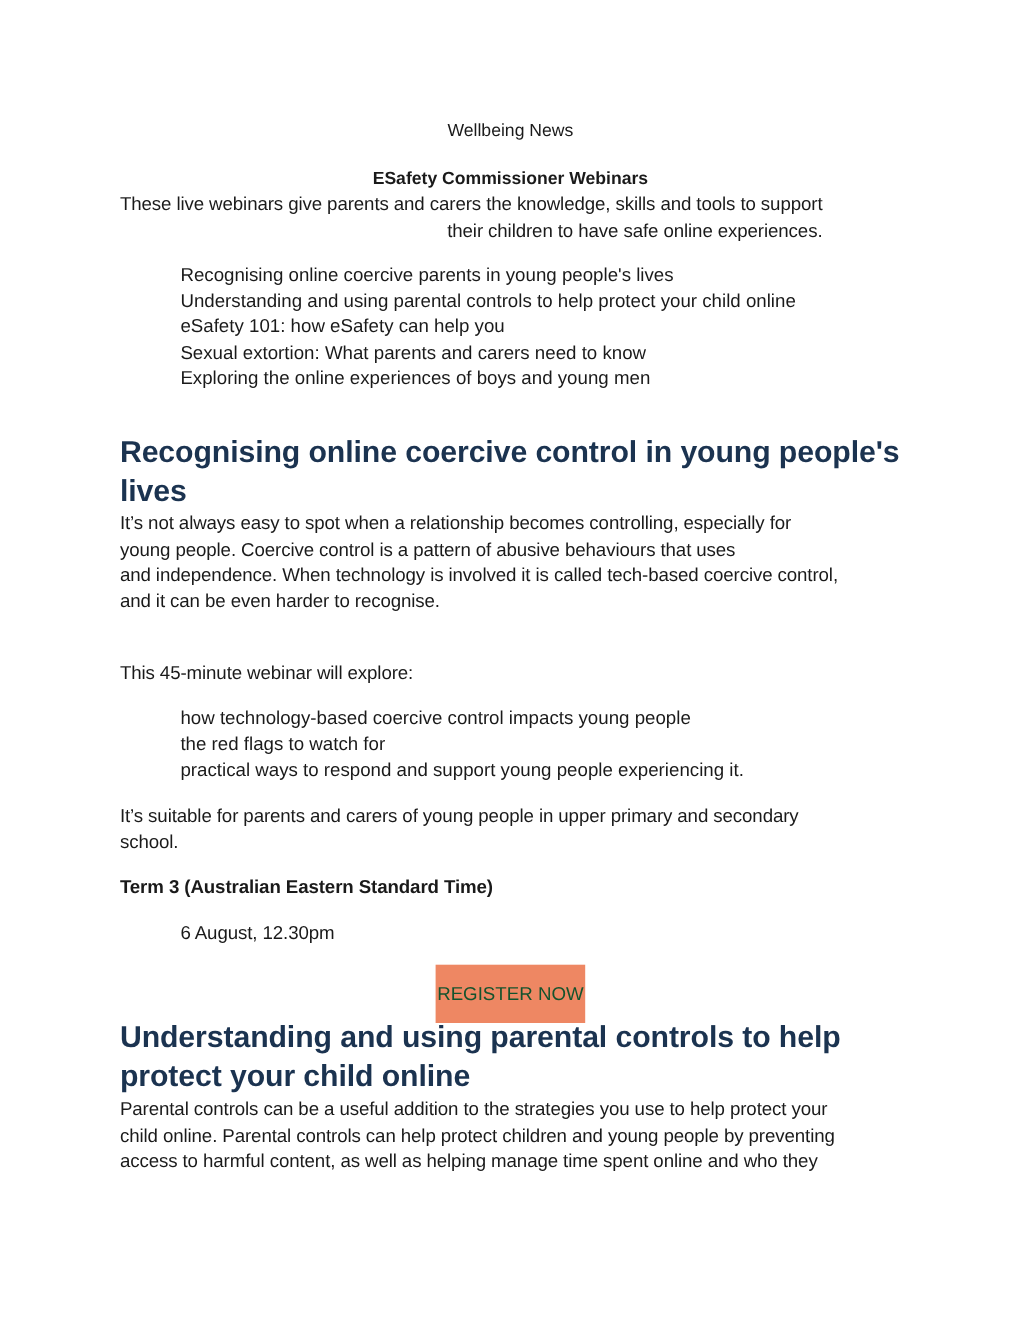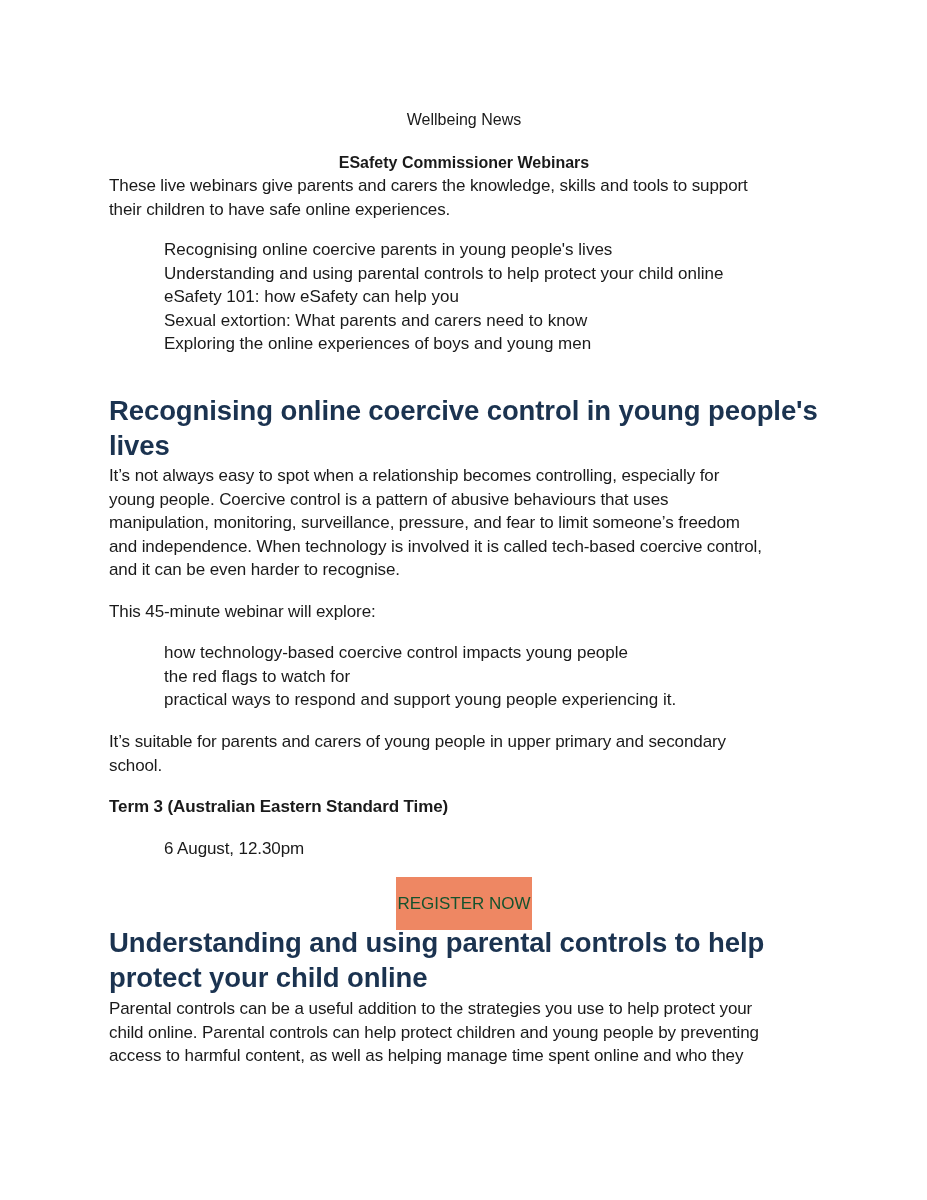--- a/index.html
+++ b/index.html
@@ -87,42 +87,41 @@
   </style>
 </head>
 <body>
 
 <div class="page">
 
   <div class="newsletter-title center">Wellbeing News</div>
 
   <div class="section-title center">ESafety Commissioner Webinars</div>
 
-  <div class="abs" style="top:174px;">
+  <div class="abs" style="top:174px;text-align:right;">
     <p class="p">These live webinars give parents and carers the knowledge, skills and tools to support</p>
     <p class="p">their children to have safe online experiences.</p>
   </div>
 
   <ul class="indent-list" style="top:238px;">
     <li>Recognising online coercive parents in young people's lives</li>
     <li>Understanding and using parental controls to help protect your child online</li>
     <li>eSafety 101: how eSafety can help you</li>
     <li>Sexual extortion: What parents and carers need to know</li>
     <li>Exploring the online experiences of boys and young men</li>
   </ul>
 
   <h2 class="h2" style="top:393px;">
     <span>Recognising online coercive control in young people's</span><br>
     <span>lives</span>
   </h2>
 
   <div class="abs" style="top:464px;">
     <p class="p">It’s not always easy to spot when a relationship becomes controlling, especially for</p>
     <p class="p">young people. Coercive control is a pattern of abusive behaviours that uses</p>
-    <p class="p">manipulation, monitoring, surveillance, pressure, and fear to limit someone’s freedom</p>
     <p class="p">and independence. When technology is involved it is called tech-based coercive control,</p>
     <p class="p">and it can be even harder to recognise.</p>
   </div>
 
   <p class="p abs" style="top:600px;">This 45-minute webinar will explore:</p>
 
   <ul class="indent-list" style="top:641px;">
     <li>how technology-based coercive control impacts young people</li>
     <li>the red flags to watch for</li>
     <li>practical ways to respond and support young people experiencing it.</li>

